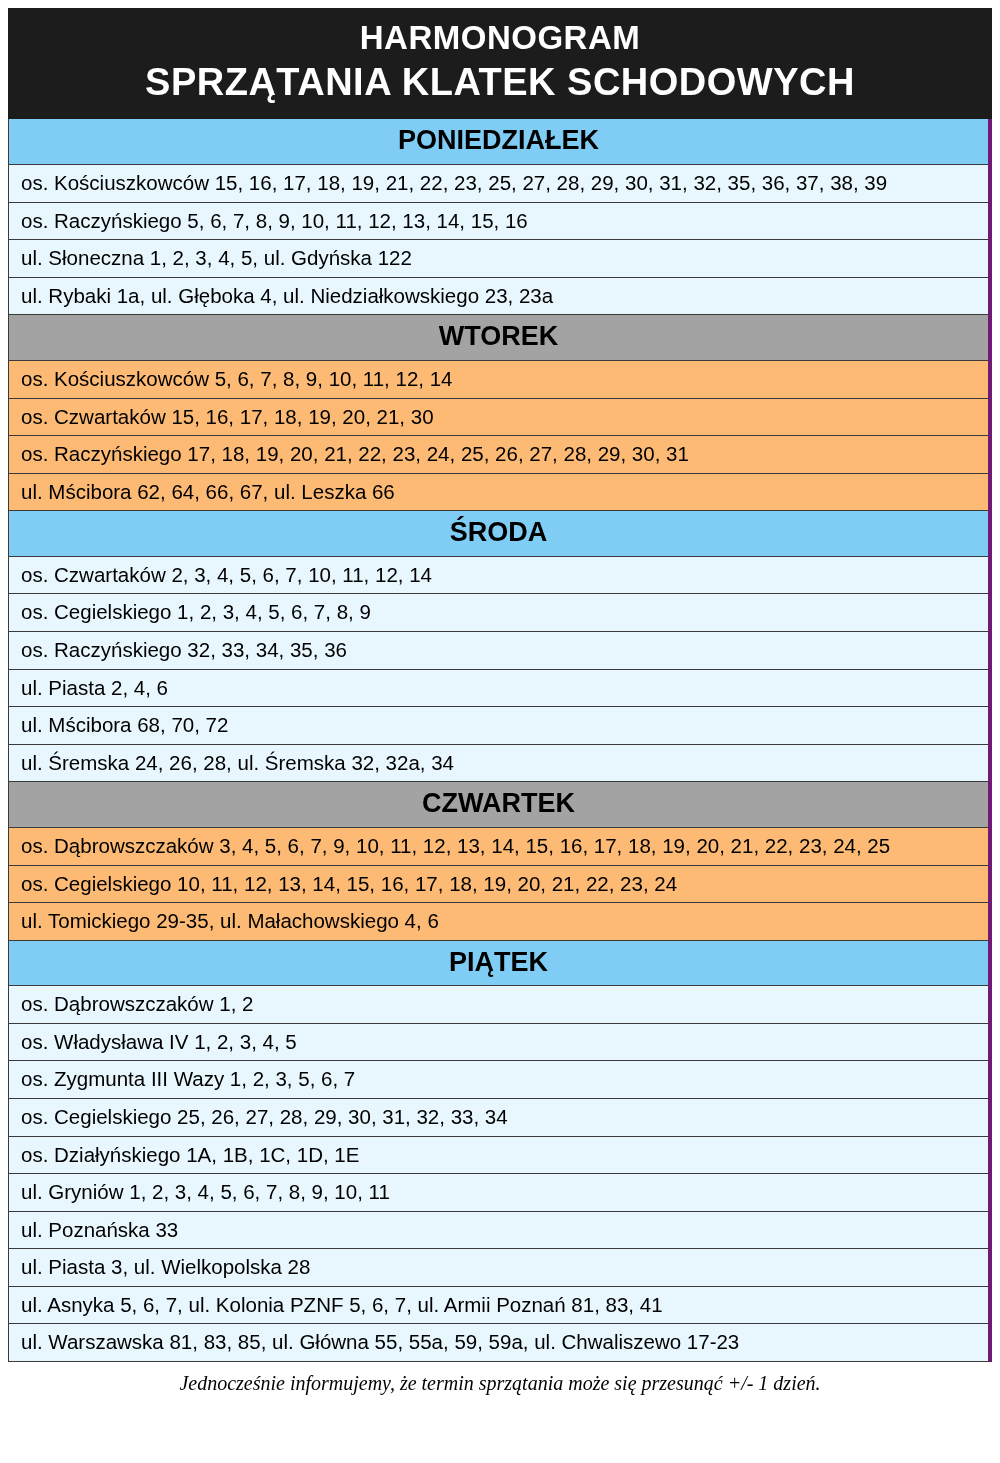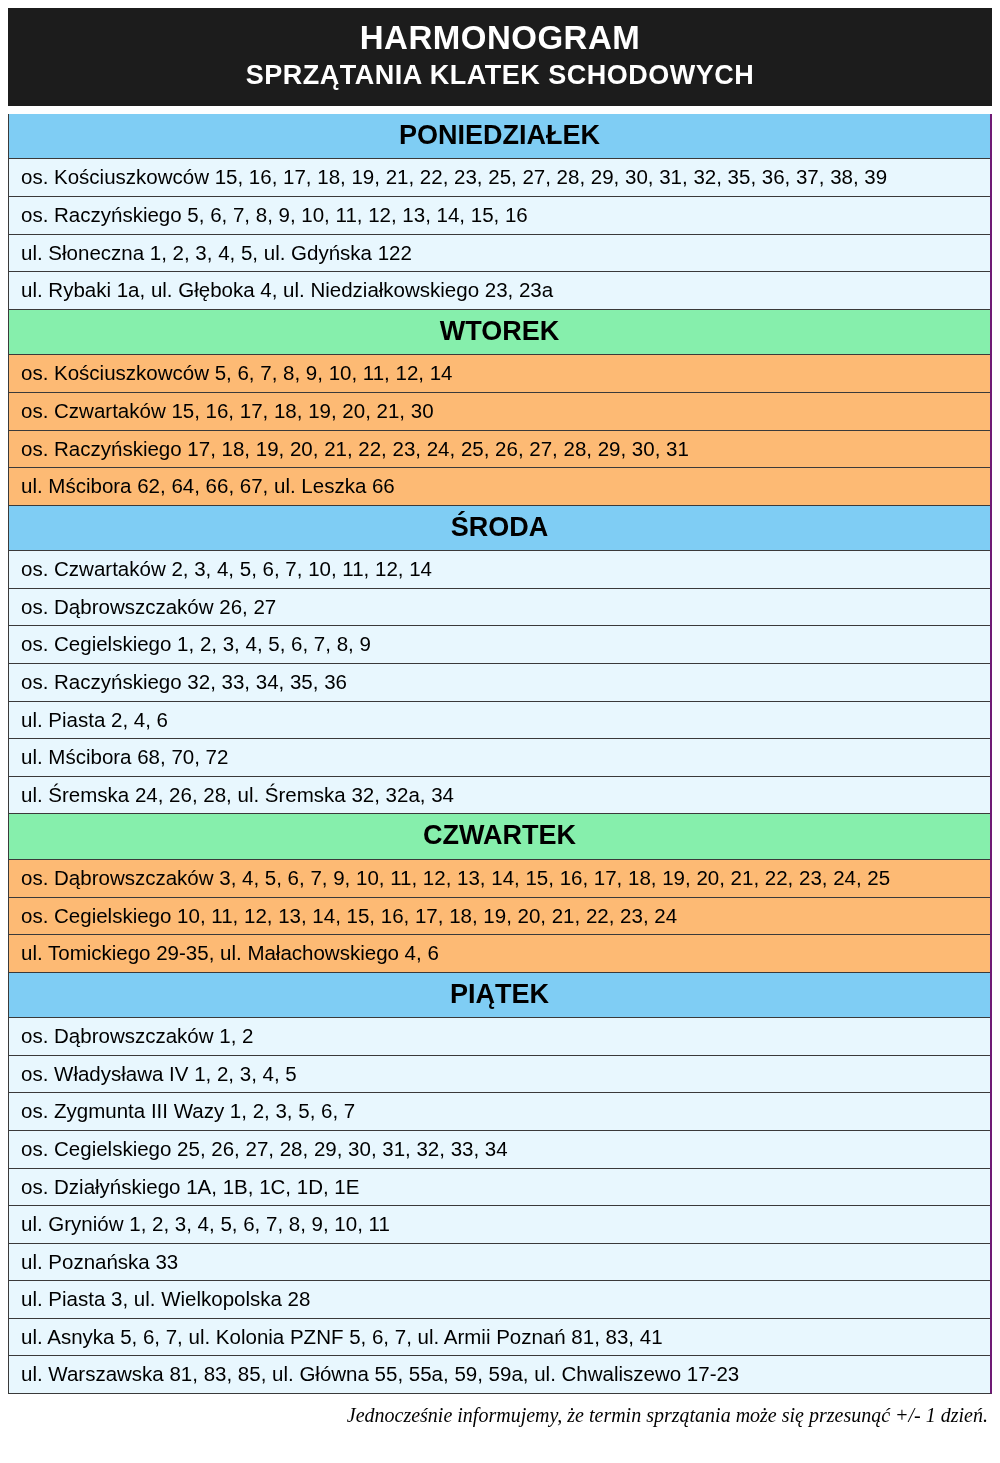--- a/index.html
+++ b/index.html
@@ -29,53 +29,52 @@
     padding: 10px 8px 14px 8px;
     box-sizing: border-box;
   }
   .title-line {
     font-size: 33px;
     font-weight: bold;
     letter-spacing: 0.5px;
     line-height: 1.23;
   }
   .title-line.second {
-    font-size: 27px;
+    font-size: 38px;
   }
   .schedule {
     border-left: 1px solid #3a3a3a;
-    border-right: 2px solid #701a75;
+    border-right: 4px solid #701a75;
     border-bottom: 1px solid #3a3a3a;
     box-sizing: border-box;
-    margin-top: 8px;
   }
   .day-header {
     text-align: center;
     font-size: 27px;
     font-weight: bold;
     padding: 7px 0 8px 0;
     border-bottom: 1px solid #3a3a3a;
     box-sizing: border-box;
     line-height: 1.1;
   }
   .day-header.blue { background: #7fcdf4; }
-  .day-header.pink { background: #86efac; }
+  .day-header.pink { background: #a3a3a3; }
   .row {
     font-size: 20.5px;
     padding: 6px 0 7px 12px;
     border-bottom: 1px solid #3a3a3a;
     box-sizing: border-box;
     line-height: 1.15;
     white-space: nowrap;
   }
   .row.blue { background: #e8f7fe; }
   .row.pink { background: #fdba74; }
   .row:last-child { border-bottom: none; }
   .footnote {
-    text-align: right;
+    text-align: center;
     font-family: "Liberation Serif", serif;
     font-style: italic;
     font-size: 20px;
     padding: 9px 4px 0 4px;
     line-height: 1.2;
   }
 </style>
 </head>
 <body>
 
@@ -95,21 +94,20 @@
     <div class="row blue">ul. Rybaki 1a,   ul. Głęboka 4,   ul. Niedziałkowskiego 23, 23a</div>
 
     <div class="day-header pink">WTOREK</div>
     <div class="row pink">os. Kościuszkowców 5, 6, 7, 8, 9, 10, 11, 12, 14</div>
     <div class="row pink">os. Czwartaków 15, 16, 17, 18, 19, 20, 21, 30</div>
     <div class="row pink">os. Raczyńskiego 17, 18, 19, 20, 21, 22, 23, 24, 25, 26, 27, 28, 29, 30, 31</div>
     <div class="row pink">ul. Mścibora 62, 64, 66, 67,   ul. Leszka 66</div>
 
     <div class="day-header blue">ŚRODA</div>
     <div class="row blue">os. Czwartaków 2, 3, 4, 5, 6, 7, 10, 11, 12, 14</div>
-    <div class="row blue">os. Dąbrowszczaków 26, 27</div>
     <div class="row blue">os. Cegielskiego 1, 2, 3, 4, 5, 6, 7, 8, 9</div>
     <div class="row blue">os. Raczyńskiego 32, 33, 34, 35, 36</div>
     <div class="row blue">ul. Piasta 2, 4, 6</div>
     <div class="row blue">ul. Mścibora 68, 70, 72</div>
     <div class="row blue">ul. Śremska 24, 26, 28,   ul. Śremska 32, 32a, 34</div>
 
     <div class="day-header pink">CZWARTEK</div>
     <div class="row pink">os. Dąbrowszczaków 3, 4, 5, 6, 7, 9, 10, 11, 12, 13, 14, 15, 16, 17, 18, 19, 20, 21, 22, 23, 24, 25</div>
     <div class="row pink">os. Cegielskiego 10, 11, 12, 13, 14, 15, 16, 17, 18, 19, 20, 21, 22, 23, 24</div>
     <div class="row pink">ul. Tomickiego 29-35,   ul. Małachowskiego 4, 6</div>

